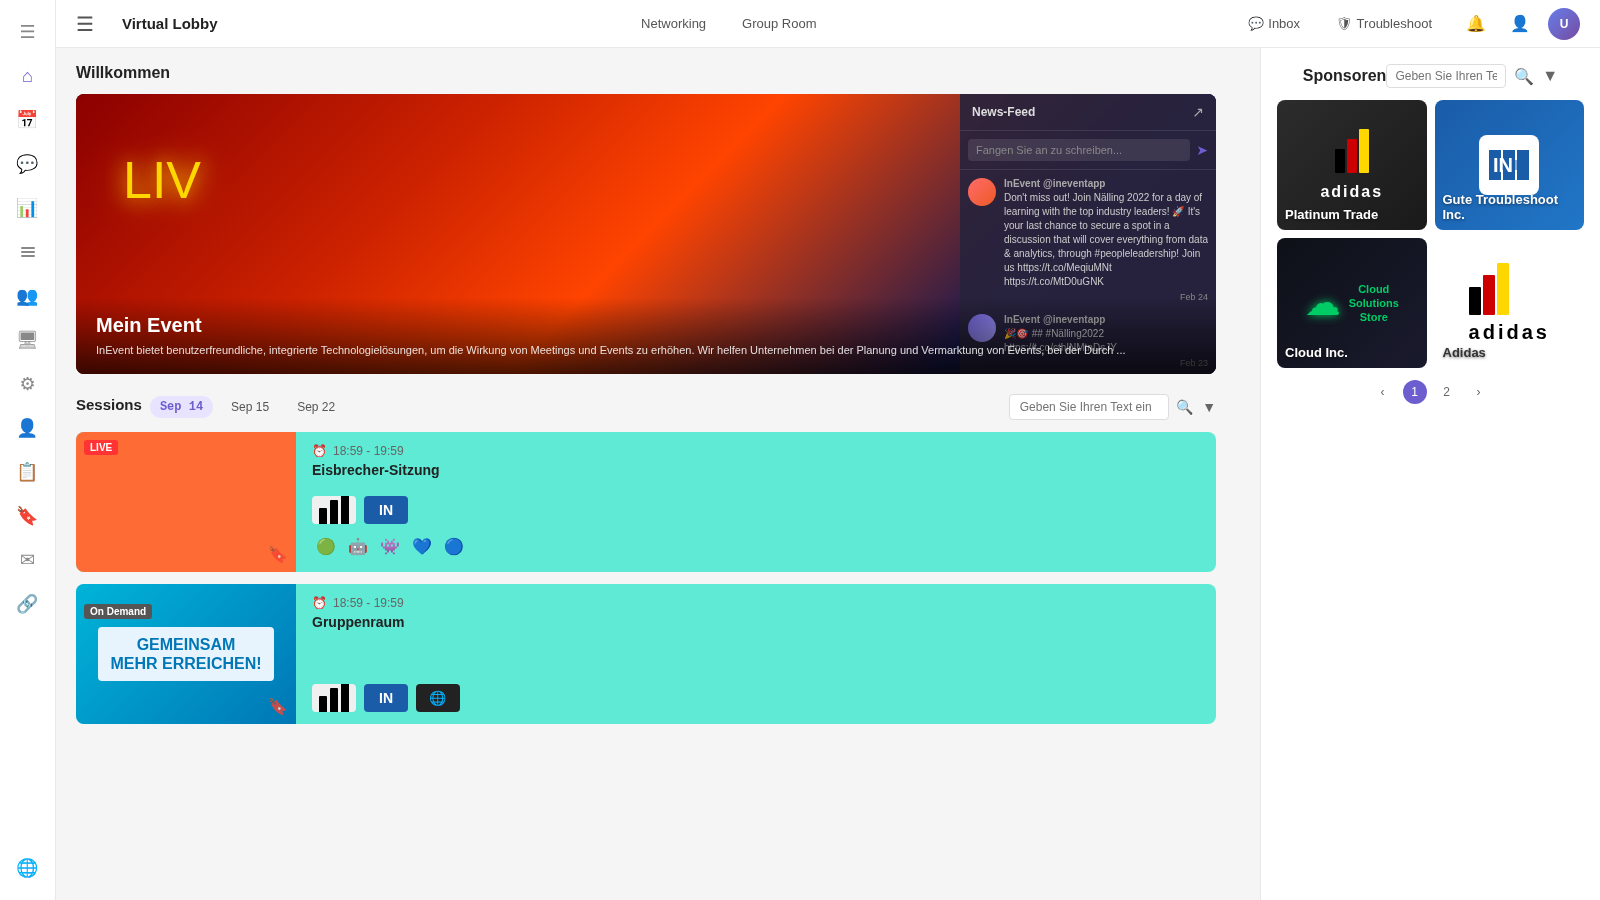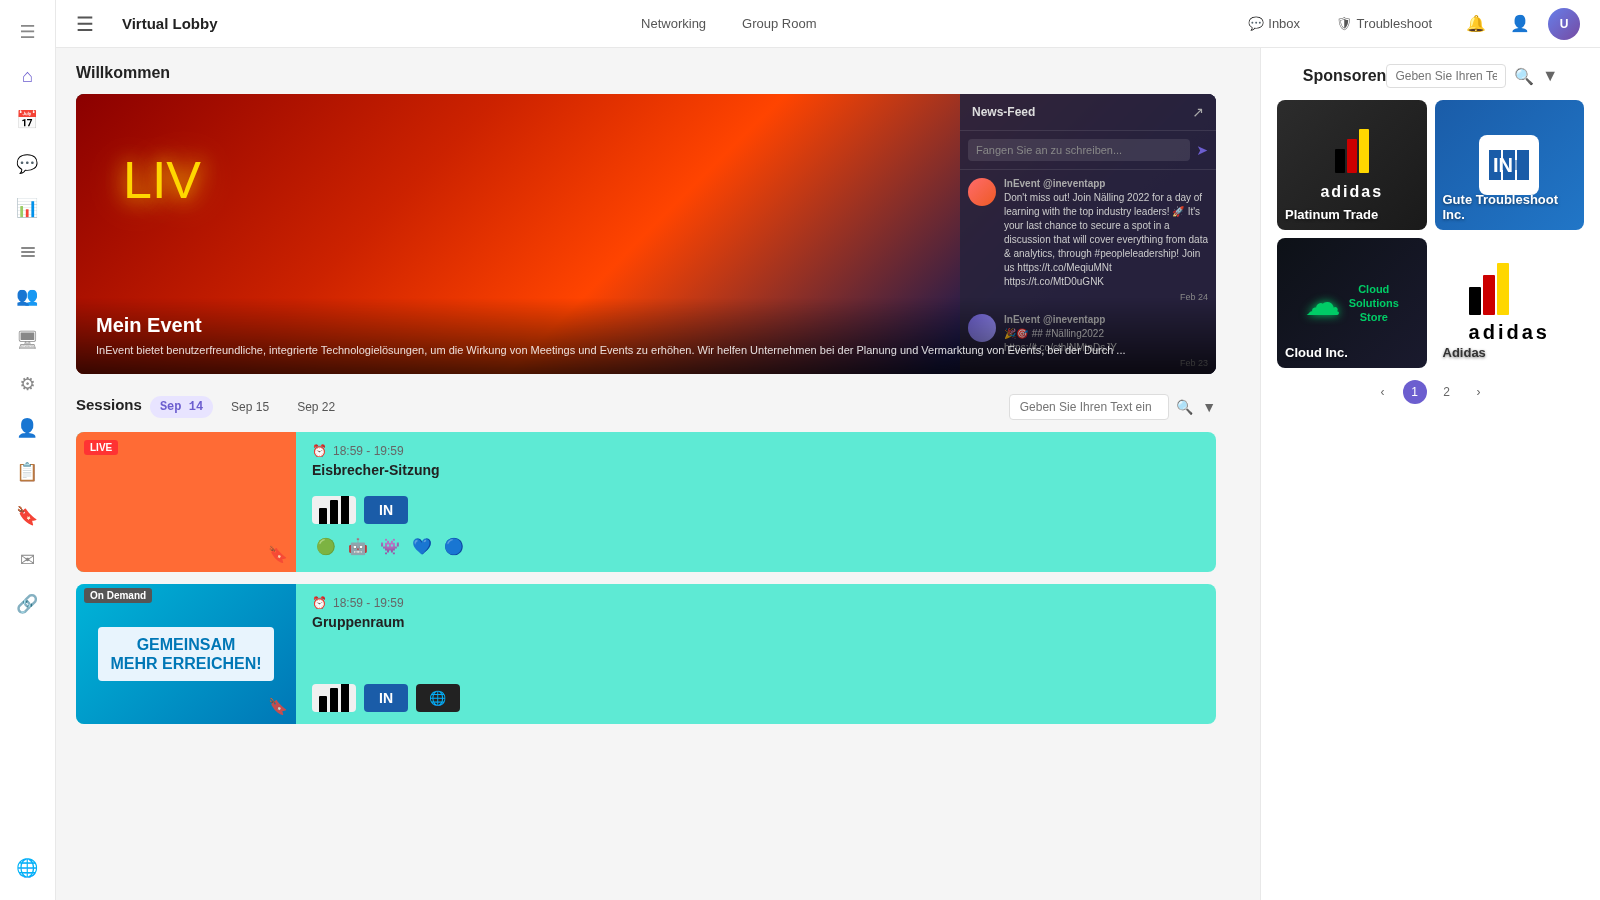--- a/index.html
+++ b/index.html
@@ -314,21 +314,21 @@
       left: 8px;
       background: #ff3333;
       color: white;
       font-size: 10px;
       font-weight: 700;
       padding: 2px 6px;
       border-radius: 3px;
     }
     .on-demand-badge {
       position: absolute;
-      top: 4px;
+      top: 20px;
       left: 8px;
       background: #555;
       color: white;
       font-size: 10px;
       font-weight: 700;
       padding: 2px 6px;
       border-radius: 3px;
     }
     .bookmark-icon-overlay {
       position: absolute;

